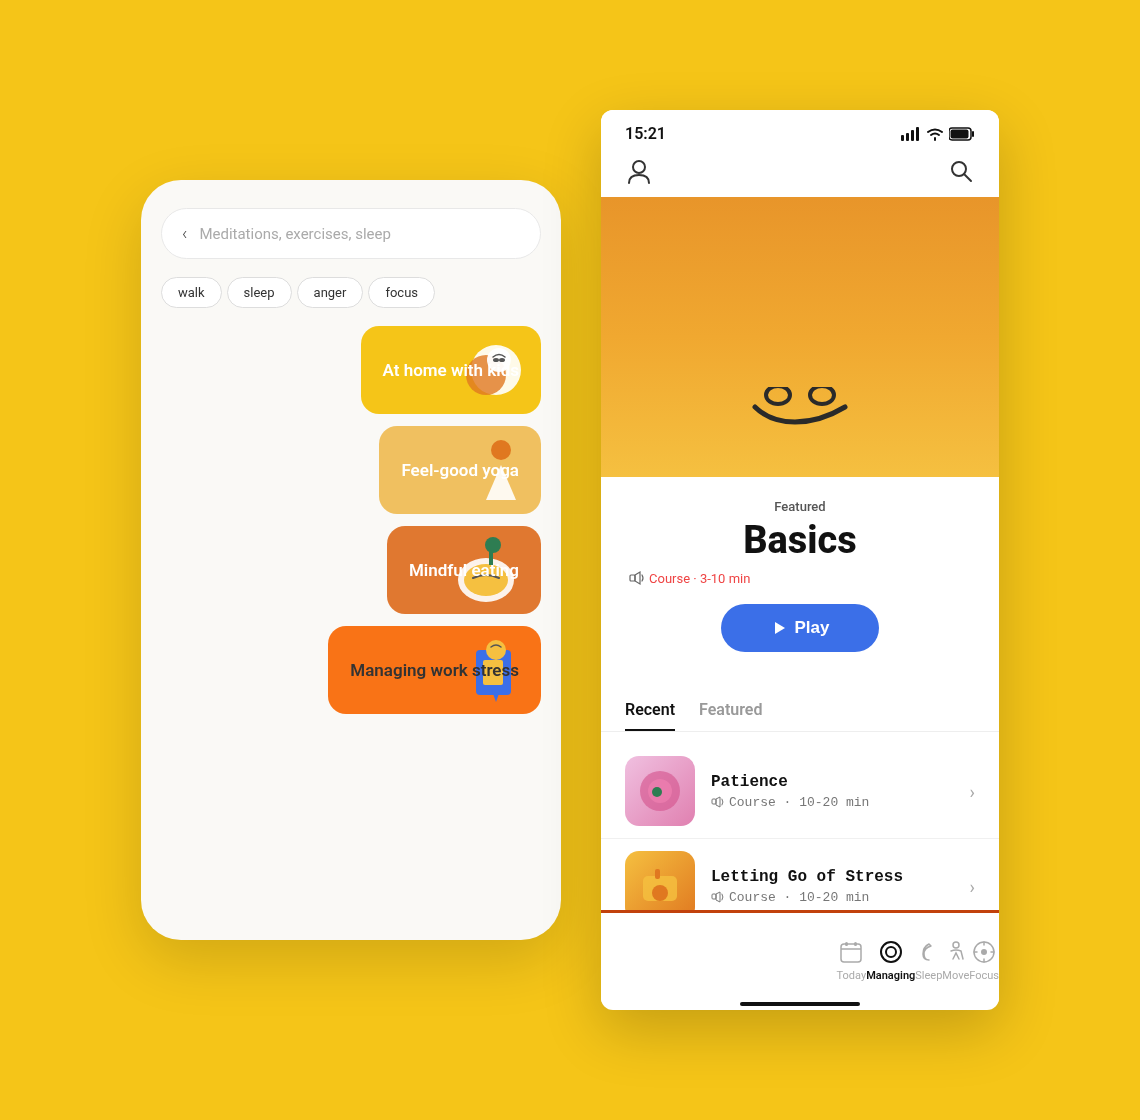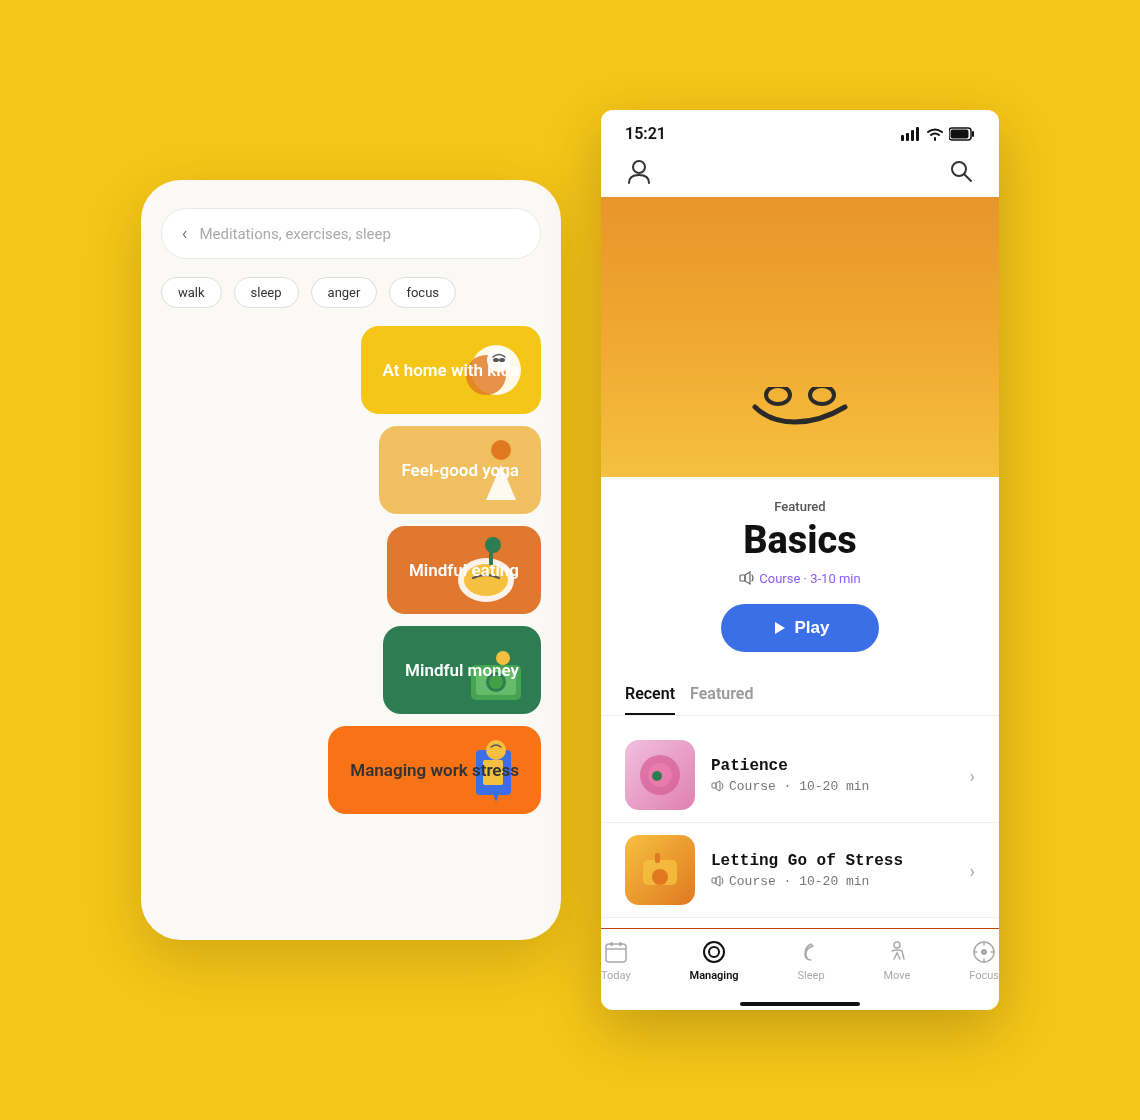--- a/index.html
+++ b/index.html
@@ -49,21 +49,21 @@
       color: #444;
       margin-right: 12px;
       font-weight: 300;
     }
     .search-bar .placeholder-text {
       color: #aaa;
       font-size: 15px;
     }
     .filter-chips {
       display: flex;
-      gap: 12px;
+      gap: 5px;
       margin-bottom: 18px;
       overflow: hidden;
     }
     .chip {
       background: white;
       border: 1.5px solid #ddd;
       border-radius: 20px;
       padding: 7px 16px;
       font-size: 13px;
       color: #333;
@@ -179,46 +179,45 @@
       margin-bottom: 4px;
     }
     .featured-title {
       font-size: 38px;
       font-weight: 800;
       color: #111;
       margin-bottom: 8px;
     }
     .featured-meta {
       font-size: 13px;
-      color: #8b5cf6;
+      color: #ef4444;
       margin-bottom: 18px;
       display: flex;
       align-items: center;
-      justify-content: center;
       gap: 4px;
     }
     .play-button {
       background: #3B6FE8;
       color: white;
       border: none;
       border-radius: 40px;
       padding: 14px 50px;
       font-size: 17px;
       font-weight: 600;
       cursor: pointer;
       display: flex;
       align-items: center;
       gap: 8px;
-      margin: 0 auto;
+      margin: 16px auto;
     }
     .tabs-section {
       padding: 0 24px;
       border-bottom: 1px solid #eee;
       display: flex;
-      gap: 15px;
+      gap: 24px;
       margin-top: 4px;
       text-align: center;
     }
     .tab-item {
       font-size: 16px;
       font-weight: 600;
       color: #999;
       padding: 10px 0;
       cursor: pointer;
       border-bottom: 2px solid transparent;
@@ -279,24 +278,24 @@
       display: flex;
       align-items: center;
       gap: 4px;
     }
     .chevron {
       font-size: 18px;
       color: #aaa;
     }
     .bottom-nav {
       display: flex;
-      justify-content: space-between;
-      padding: 10px 0 20px;
-      background: white;
-      border-top: 1px solid #c2410c;
+      justify-content: flex-end;
+      padding: 26px 0 20px;
+      background: white;
+      border-top: 3px solid #c2410c;
     }
     .nav-item {
       display: flex;
       flex-direction: column;
       align-items: center;
       gap: 4px;
       cursor: pointer;
     }
     .nav-label {
       font-size: 11px;
@@ -365,32 +364,20 @@
           <svg width="100" height="80" viewBox="0 0 100 80">
             <ellipse cx="55" cy="50" rx="28" ry="22" fill="white" opacity="0.9"></ellipse>
             <ellipse cx="55" cy="50" rx="22" ry="16" fill="#F5C040"></ellipse>
             <circle cx="62" cy="15" r="8" fill="#2E7D52"></circle>
             <rect x="58" y="20" width="4" height="15" fill="#2E7D52"></rect>
             <path d="M42 48 Q55 42 68 48" stroke="#555" stroke-width="2" fill="none" stroke-linecap="round"></path>
           </svg>
         </div>
       </div>
 
-      <div class="category-card card-green">
-        <span class="card-title">Mindful money</span>
-        <div class="card-illustration">
-          <svg width="100" height="80" viewBox="0 0 100 80">
-            <rect x="40" y="35" width="50" height="35" rx="5" fill="#4CAF50" opacity="0.8"></rect>
-            <rect x="45" y="40" width="40" height="25" rx="3" fill="#66BB6A"></rect>
-            <circle cx="65" cy="52" r="10" fill="#2E7D52"></circle>
-            <circle cx="65" cy="52" r="7" fill="#43A047"></circle>
-            <circle cx="72" cy="28" r="7" fill="#F5C040"></circle>
-          </svg>
-        </div>
-      </div>
 
 
       <div class="category-card card-gray dark-text">
         <span class="card-title" style="color:#333">Managing work stress</span>
         <div class="card-illustration">
           <svg width="100" height="80" viewBox="0 0 100 80">
             <rect x="45" y="20" width="35" height="45" rx="4" fill="#3B6FE8"></rect>
             <rect x="52" y="30" width="20" height="25" rx="2" fill="#F5C040"></rect>
             <path d="M60 58 L65 72 L70 58" fill="#3B6FE8"></path>
             <ellipse cx="65" cy="20" rx="10" ry="10" fill="#F5C040"></ellipse>

